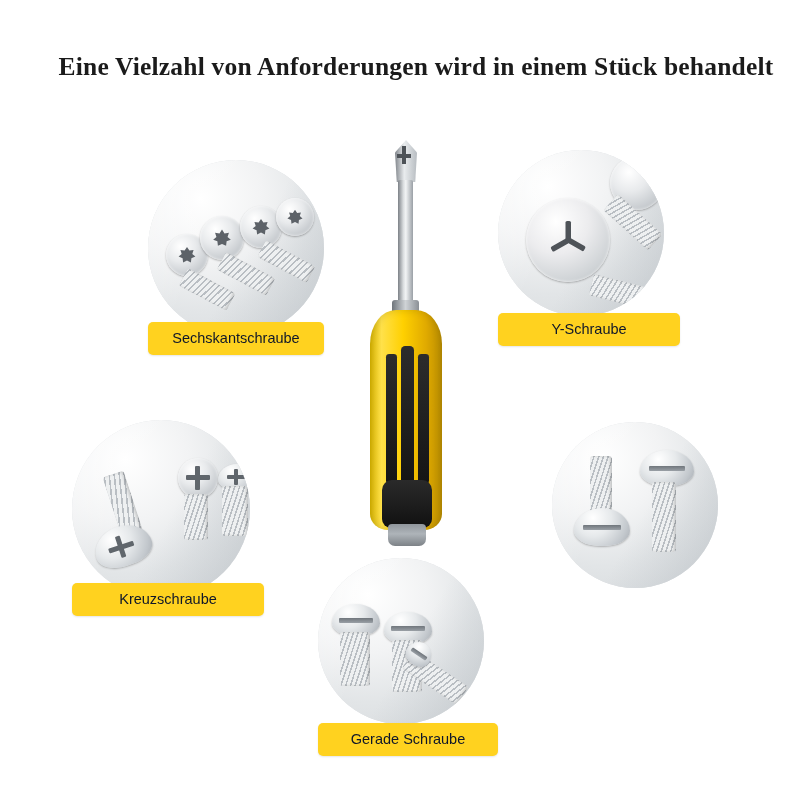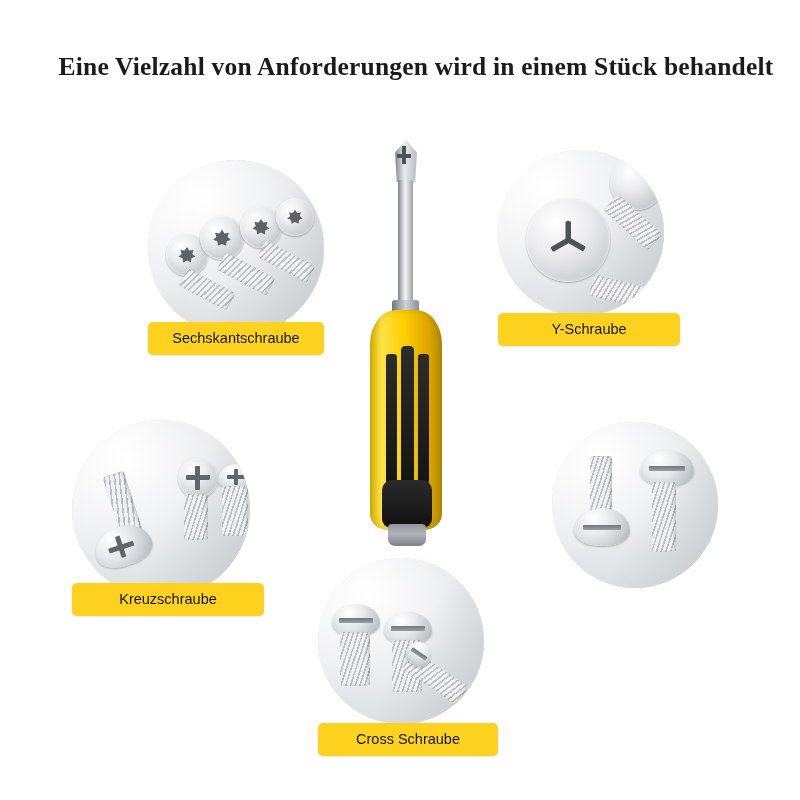--- a/index.html
+++ b/index.html
@@ -277,21 +277,21 @@
         <div class="slot" style="left:7px; top:14px; width:34px; height:5px;"></div>
       </div>
       <div class="shank" style="left:74px; top:82px; width:30px; height:52px;"></div>
 
       <div class="shank" style="left:96px; top:92px; width:66px; height:22px; transform:rotate(34deg); transform-origin:left top;"></div>
       <div class="domehead" style="left:88px; top:84px; width:26px; height:24px; transform:rotate(34deg);">
         <div class="slot" style="left:4px; top:10px; width:18px; height:4px;"></div>
       </div>
     </div>
   </div>
-  <div class="label" style="left:318px; top:723px; width:148px;">Cross Schraube</div>
+  <div class="label" style="left:318px; top:723px; width:148px;">Gerade Schraube</div>
 
   <div class="driver" style="left:356px; top:140px; width:100px; height:420px;">
 
     <div style="position:absolute; left:39px; top:0px; width:22px; height:42px;
                 background:linear-gradient(90deg,#81868c 0%,#e9ecee 42%,#b7bcc1 100%);
                 clip-path:polygon(50% 0%, 100% 30%, 92% 100%, 8% 100%, 0% 30%);"></div>
     <div style="position:absolute; left:46px; top:6px; width:4px; height:18px; background:#4d5257;"></div>
     <div style="position:absolute; left:41px; top:14px; width:14px; height:4px; background:#4d5257;"></div>
 
     <div class="driver-shaft" style="left:42px; top:40px; width:15px; height:128px;"></div>

